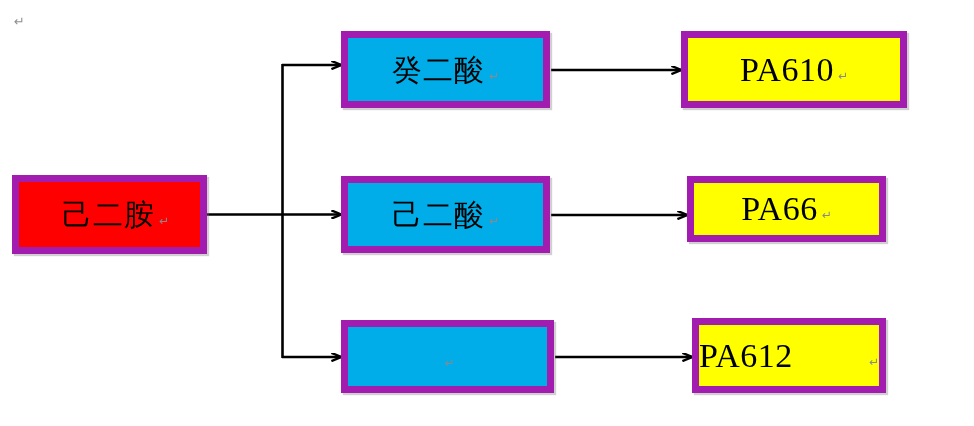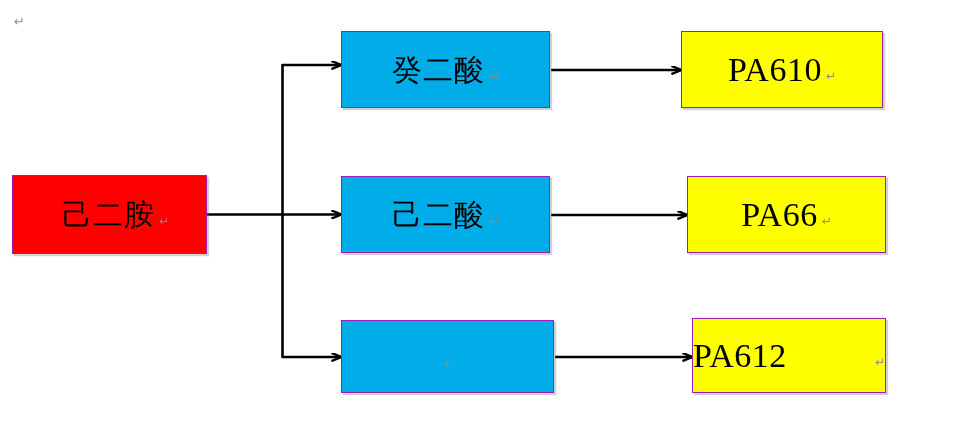--- a/index.html
+++ b/index.html
@@ -14,21 +14,21 @@
   #canvas {
     position: relative;
     width: 974px;
     height: 426px;
     background: #ffffff;
     overflow: hidden;
   }
   .node {
     position: absolute;
     box-sizing: border-box;
-    border: 1px solid #a21caf;
+    border: 7px solid #a21caf;
     display: flex;
     align-items: center;
     justify-content: center;
     box-shadow: 2px 2px 1px rgba(120,120,120,0.35);
   }
   .node .label {
     display: inline-block;
     white-space: nowrap;
     line-height: 1;
   }
@@ -116,26 +116,26 @@
 
   <div class="node node-blue cn" style="left:341px; top:176px; width:209px; height:77px;">
     <span class="label">己二酸</span>
       <span class="pilcrow">↵</span>
   </div>
 
   <div class="node node-blue cn" style="left:341px; top:320px; width:213px; height:73px;">
       <span class="pilcrow">↵</span>
   </div>
 
-  <div class="node node-yellow latin" style="left:681px; top:31px; width:202px; height:77px;">
+  <div class="node node-yellow latin" style="left:681px; top:31px; width:226px; height:77px;">
     <span class="label">PA610</span>
       <span class="pilcrow">↵</span>
   </div>
 
-  <div class="node node-yellow latin" style="left:687px; top:176px; width:199px; height:77px;">
+  <div class="node node-yellow latin" style="left:687px; top:176px; width:199px; height:66px;">
     <span class="label">PA66</span>
       <span class="pilcrow">↵</span>
   </div>
 
   <div class="node node-yellow latin" style="left:692px; top:318px; width:194px; height:75px;justify-content:space-between;">
     <span class="label">PA612</span>
       <span class="pilcrow">↵</span>
   </div>
 
 </div>

